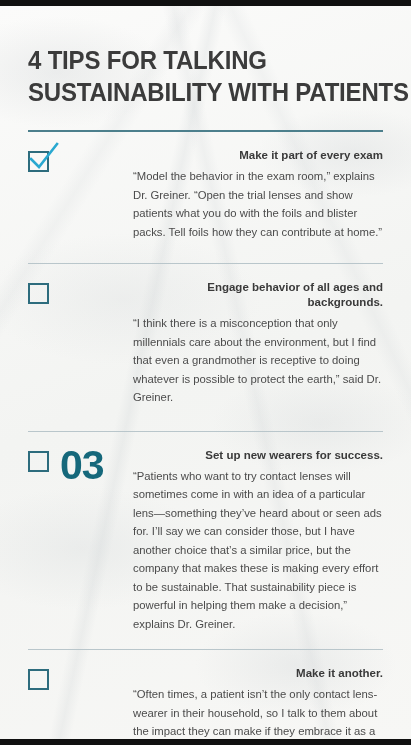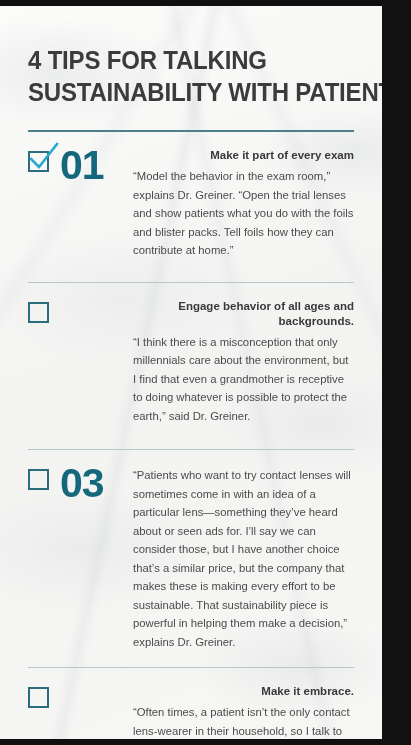--- a/index.html
+++ b/index.html
@@ -6,21 +6,21 @@
     margin: 0;
     padding: 0;
     background: #111111;
   }
   body {
     font-family: "Liberation Sans", sans-serif;
   }
 
   #infographic {
     position: relative;
-    width: 382px;
+    width: 411px;
     height: 745px;
     overflow: hidden;
     background: #f7f7f5;
   }
 
   
   .paper {
     position: absolute;
     left: 0;
     top: 6px;
@@ -175,21 +175,20 @@
 
     <div class="sect s1">
       <div class="tip">
         <div class="tip-marker">
           <div class="checkbox">
             <div class="box"></div>
             <svg class="check" viewBox="0 0 34 32">
               <path d="M5 17 L13 25 L31 2" fill="none" stroke="#29a8d0" stroke-width="2.6" stroke-linecap="square" stroke-linejoin="miter"></path>
             </svg>
           </div>
-          <div class="number">01</div>
         </div>
         <div class="tip-body">
           <p class="tip-heading">Make it part of every exam</p>
           <p class="tip-text">“Model the behavior in the exam room,” explains Dr. Greiner. “Open the trial lenses and show patients what you do with the foils and blister packs. Tell foils how they can contribute at home.”</p>
         </div>
       </div>
     </div>
 
     <div class="rule thin"></div>
 
@@ -211,35 +210,36 @@
 
     <div class="sect s3">
       <div class="tip">
         <div class="tip-marker">
           <div class="checkbox">
             <div class="box"></div>
           </div>
           <div class="number">03</div>
         </div>
         <div class="tip-body">
+          <p class="tip-heading">Set up new wearers for success.</p>
           <p class="tip-text">“Patients who want to try contact lenses will sometimes come in with an idea of a particular lens—something they’ve heard about or seen ads for. I’ll say we can consider those, but I have another choice that’s a similar price, but the company that makes these is making every effort to be sustainable. That sustainability piece is powerful in helping them make a decision,” explains Dr. Greiner.</p>
         </div>
       </div>
     </div>
 
     <div class="rule thin"></div>
 
     <div class="sect s4">
       <div class="tip">
         <div class="tip-marker">
           <div class="checkbox">
             <div class="box"></div>
           </div>
         </div>
         <div class="tip-body">
-          <p class="tip-heading">Make it embrace.</p>
+          <p class="tip-heading">Make it another.</p>
           <p class="tip-text">“Often times, a patient isn’t the only contact lens-wearer in their household, so I talk to them about the impact they can make if they embrace it as a family. We talk about choosing lenses from companies who are doing the right thing, and how to recycle—not just contact lenses, but other items as well. I tell them about my own family’s effort,” said Dr. Greiner.</p>
         </div>
       </div>
     </div>
 
   </div>
 </div>
 
 </body></html>

